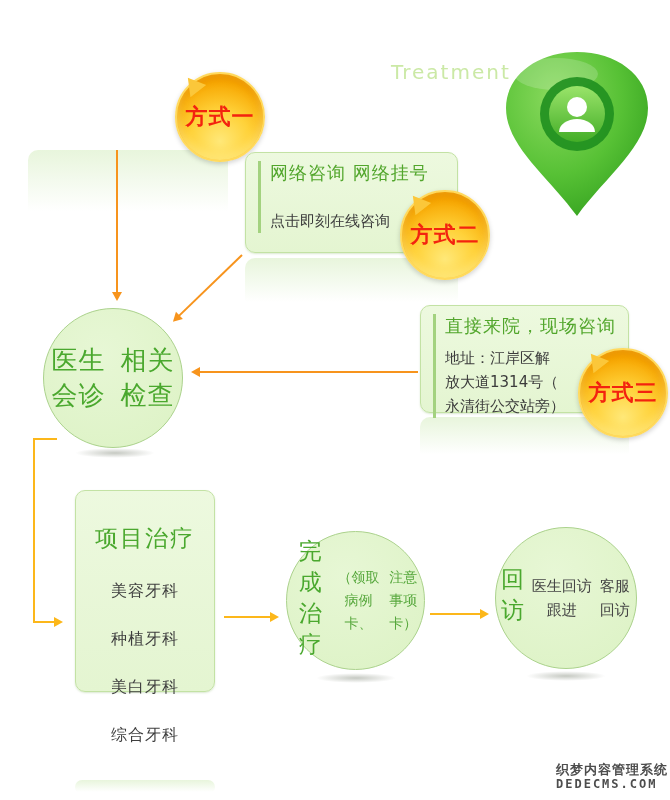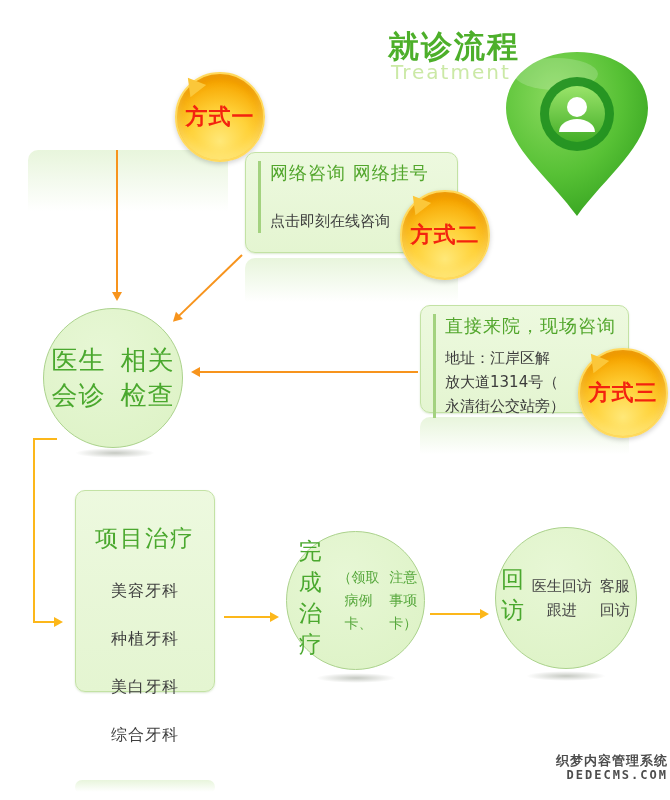--- a/index.html
+++ b/index.html
@@ -84,41 +84,40 @@
     content:""; position:absolute; bottom:-8px; left:-4px; width:0; height:0;
     border-top:9px solid #f7941d; border-left:5px solid transparent; border-right:5px solid transparent;
   }
   .yellow, .yellow.seg { background:#fcb71a; }
   .yellow.arr::after { border-left-color:#fcb71a; }
   
   .refl { position:absolute; border-radius:10px; background:linear-gradient(180deg, rgba(213,237,191,.55) 0%, rgba(255,255,255,0) 85%); }
   .eshadow { position:absolute; border-radius:50%; background:radial-gradient(ellipse at center, rgba(90,100,80,.35) 0%, rgba(0,0,0,0) 70%); }
   
   .watermark {
-    position:absolute; right:2px; bottom:17px; text-align:right;
+    position:absolute; right:2px; bottom:8px; 
     color:#4d4d4d; font-weight:bold; line-height:15px;
     text-shadow:1px 1px 0 #fff,-1px -1px 0 #fff,1px -1px 0 #fff,-1px 1px 0 #fff;
   }
   .wm1 { font-size:13px; letter-spacing:1px; }
   .wm2 { font-size:12px; letter-spacing:2px; font-family:"DejaVu Sans Mono",monospace; }
 </style>
 </head>
 <body>
 
 <div class="canvas">
 
   <div class="refl" style="left:28px; top:150px; width:200px; height:72px;"></div>
   <div class="refl" style="left:245px; top:258px; width:213px; height:52px;"></div>
   <div class="refl" style="left:420px; top:417px; width:209px; height:44px;"></div>
   <div class="refl" style="left:75px; top:780px; width:140px; height:14px;"></div>
   <div class="eshadow" style="left:75px; top:448px; width:80px; height:10px;"></div>
   <div class="eshadow" style="left:316px; top:673px; width:80px; height:10px;"></div>
   <div class="eshadow" style="left:526px; top:671px; width:80px; height:10px;"></div>
 
-  <div class="title-zh">就诊流程</div>
   <div class="title-en">Treatment process</div>
 
   <div class="pin">
     <svg width="158" height="172" viewBox="0 0 158 172">
       <defs>
         <radialGradient id="pg" cx="35%" cy="28%" r="85%">
           <stop offset="0%" stop-color="#8ada5e"></stop>
           <stop offset="55%" stop-color="#57c135"></stop>
           <stop offset="100%" stop-color="#2f9d1c"></stop>
         </radialGradient>

